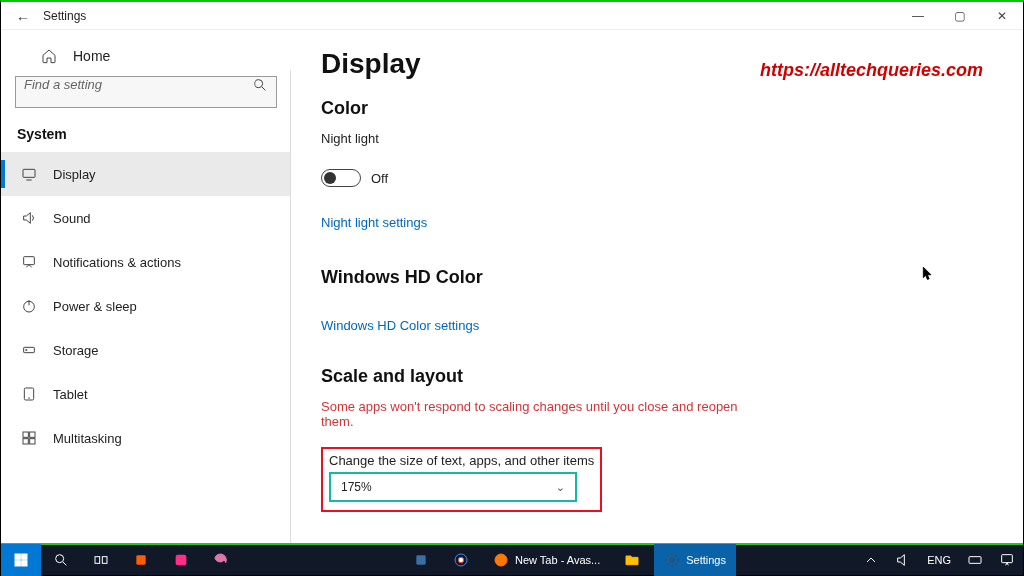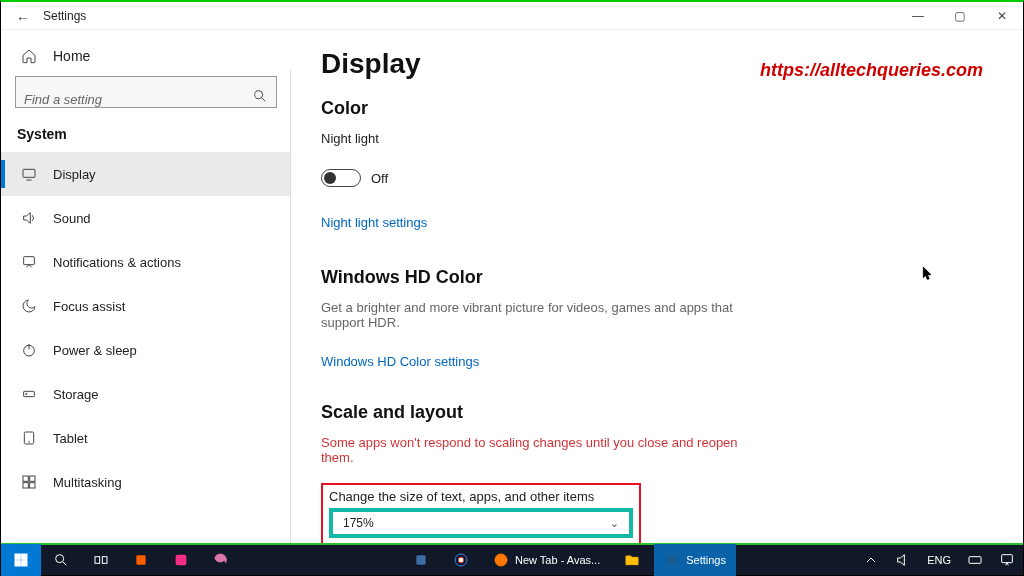--- a/index.html
+++ b/index.html
@@ -10,23 +10,23 @@
   .titlebar { height: 28px; display: flex; align-items: center; padding-left: 10px; border-bottom: 1px solid #eee; }
   .titlebar .back { width: 24px; text-align: center; font-size: 14px; color: #333; cursor: pointer; }
   .titlebar .title { font-size: 12px; margin-left: 8px; color: #222; }
   .titlebar .wincontrols { margin-left: auto; display: flex; }
   .titlebar .winbtn { width: 42px; height: 28px; display: flex; align-items: center; justify-content: center; font-size: 12px; color: #444; cursor: pointer; }
 
   .body { flex: 1; display: flex; overflow: hidden; }
 
   
   .sidebar { width: 290px; padding: 12px 0 0 0; position: relative; }
-  .home { display: flex; align-items: center; padding: 6px 16px 12px 18px; font-size: 14px; color: #222; cursor: pointer; }
+  .home { display: flex; align-items: center; padding: 6px 16px 12px 18px; font-size: 14px; color: #222; cursor: pointer; margin-left: 20px; }
   .home .icon { width: 20px; margin-right: 14px; display:flex; align-items:center; justify-content:center; }
-  .searchbox { margin: 0 14px 14px 14px; height: 32px; border: 1px solid #999; background: #f7f7f7; display: flex; align-items: flex-end; padding: 0 8px; }
+  .searchbox { margin: 0 14px 14px 14px; height: 32px; border: 1px solid #999; background: #f7f7f7; display: flex; align-items: flex-start; padding: 0 8px; }
   .searchbox input { flex: 1; border: none; background: transparent; font-size: 13px; outline: none; color: #666; font-style: italic; }
   .searchbox input::placeholder { color:#666; font-style: italic; }
   .searchbox .sicon { font-size: 13px; color: #666; }
   .catlabel { padding: 4px 32px 10px 16px; font-size: 14px; font-weight: 600; color: #111; }
   .navlist { display: flex; flex-direction: column; }
   .navitem { display: flex; align-items: center; height: 44px; padding-left: 18px; font-size: 13px; color: #222; cursor: pointer; position: relative; }
   .navitem .icon { width: 20px; margin-right: 14px; display:flex; align-items:center; justify-content:center; }
   .navitem.active { background: #eaeaea; }
   .navitem.active::before { content:""; position:absolute; left:0; top:8px; bottom:8px; width:4px; background:#0078d4; }
   .divider-right { position:absolute; right:0; top:40px; bottom:0; width:1px; background:#ddd; }
@@ -38,21 +38,21 @@
   .label { font-size: 13px; color: #222; margin-bottom: 23px; }
   .toggle-row { display: flex; align-items: center; margin-bottom: 10px; }
   .toggle { width: 40px; height: 18px; border: 1.5px solid #444; border-radius: 10px; position: relative; margin-right: 10px; cursor:pointer; }
   .toggle::after { content:""; position:absolute; left:2px; top:2px; width:12px; height:12px; border-radius:50%; background:#333; }
   .toggle-state { font-size: 13px; color:#222; }
   .link { color: #0067c0; font-size: 13px; cursor: pointer; display: inline-block; margin-top: 18px; }
   .desc { font-size: 13px; color: #666; margin-bottom: 6px; max-width: 440px; }
   .warn { color: #d13438; font-size: 13px; margin: 6px 0 18px 0; max-width: 440px; }
   .selectwrap { border: 2.5px solid #e81123; padding: 4px 6px 8px 6px; display:inline-block; }
   .selectlabel { font-size: 13px; color: #222; margin-bottom: 4px; }
-  .select { width: 304px; height: 30px; border: 4px solid #14b8a6; display: flex; align-items: center; justify-content: space-between; padding: 0 10px; font-size: 12px; color:#222; cursor:pointer; background:#fff; }
+  .select { width: 248px; height: 30px; border: 2px solid #14b8a6; display: flex; align-items: center; justify-content: space-between; padding: 0 10px; font-size: 12px; color:#222; cursor:pointer; background:#fff; }
   .select .chev { font-size: 11px; color:#555; }
   .watermark { position:absolute; top:10px; right:40px; color:#d00000; font-weight:700; font-size:18px; font-style:italic;margin-top:20px; }
 
   .cursor { position:absolute; left:630px; top:236px; font-size:15px; color:#000; pointer-events:none; }
 
   
   .taskbar { height: 32px; background: #111827; display: flex; align-items: center; position: relative; border-top: 2px solid #2bc12b; }
   .tbtn { width: 40px; height: 32px; display:flex; align-items:center; justify-content:center; color:#fff; font-size:14px; cursor:pointer; }
   .tbtn.start { background:#0078d4; }
   .tbtn.pink { color:#ff4da6; }
@@ -129,28 +129,20 @@
               <svg viewBox="0 0 24 24">
                 <rect x="4" y="4" width="16" height="12" rx="1"></rect>
                 <path d="M8 20l4-4 4 4"></path>
               </svg>
             </span>
           <span>Notifications &amp; actions</span>
         </div>
         <div class="navitem">
           <span class="icon">
               <svg viewBox="0 0 24 24">
-                <path d="M21 13A9 9 0 1 1 11 3a7 7 0 0 0 10 10z"></path>
-              </svg>
-            </span>
-          <span>Focus assist</span>
-        </div>
-        <div class="navitem">
-          <span class="icon">
-              <svg viewBox="0 0 24 24">
                 <circle cx="12" cy="13" r="8"></circle>
                 <path d="M12 3v8"></path>
               </svg>
             </span>
           <span>Power &amp; sleep</span>
         </div>
         <div class="navitem">
           <span class="icon">
               <svg viewBox="0 0 24 24">
                 <rect x="4" y="8" width="16" height="8" rx="1"></rect>
@@ -191,21 +183,20 @@
       <div class="label">Night light</div>
       <div class="toggle-row">
         <div class="toggle"></div>
         <div class="toggle-state">Off</div>
       </div>
       <span class="link">Night light settings</span>
 
       <div style="height:28px"></div>
 
       <h2 class="section">Windows HD Color</h2>
-      <div class="desc">Get a brighter and more vibrant picture for videos, games and apps that support HDR.</div>
       <span class="link">Windows HD Color settings</span>
 
       <div style="height:24px"></div>
 
       <h2 class="section">Scale and layout</h2>
       <div class="warn">Some apps won't respond to scaling changes until you close and reopen them.</div>
 
       <div class="selectwrap">
         <div class="selectlabel">Change the size of text, apps, and other items</div>
         <div class="select">

